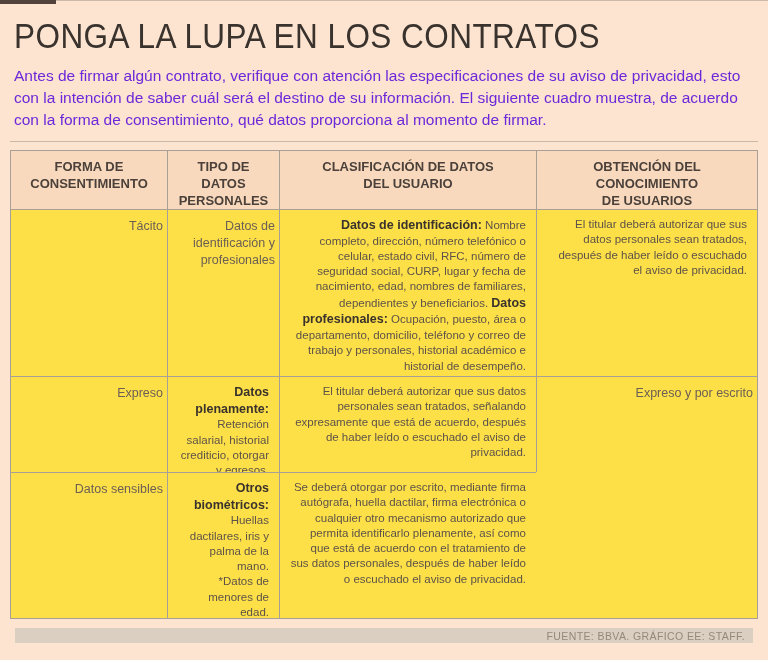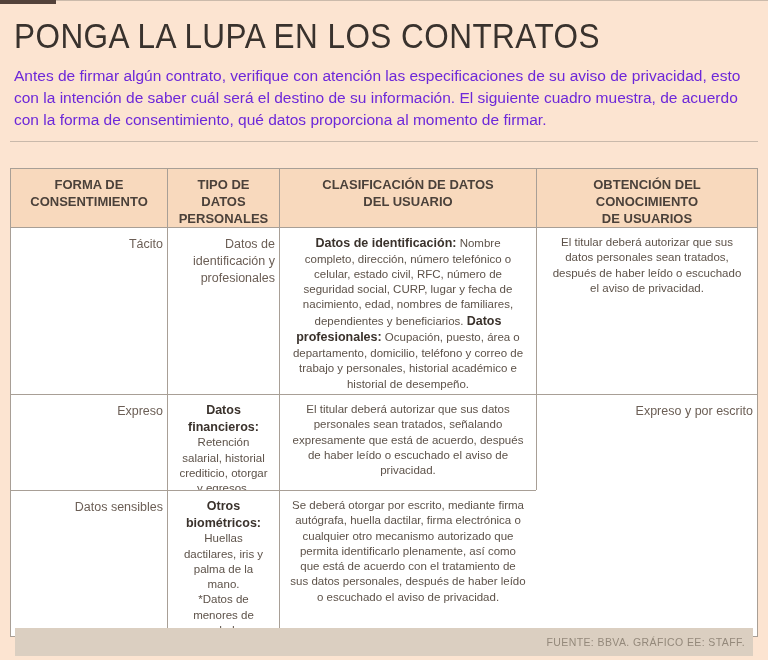--- a/index.html
+++ b/index.html
@@ -34,27 +34,27 @@
     font-size:15.5px;
     line-height:1.42;
     color:#6d28d9;
   }
   .divider{
     margin:10px 10px 0 10px;
     height:1px;
     background:#c9b9ab;
   }
   .data-table{
-    margin:26px 10px 0 10px;
+    margin:8px 10px 0 10px;
     display:grid;
     grid-template-columns:157px 112px 257px 221px;
     grid-template-rows:59px 167px 96px 146px;
     border-right:1px solid #a89f96;
     border-bottom:1px solid #a89f96;
-    background:#ffffff;
+    background:#fde047;
   }
   .cell{
     border-left:1px solid #a89f96;
     border-top:1px solid #a89f96;
     overflow:hidden;
     box-sizing:border-box;
     white-space:pre-line;
   }
   .cell.head{
     background:#f8d9bd;
@@ -70,30 +70,30 @@
     font-size:12.5px;
     line-height:1.35;
     color:#6b5e55;
     padding:8px 4px 0 4px;
   }
   .cell.text{
     font-size:11.5px;
     line-height:1.33;
     color:#5d5249;
     padding:7px 10px 0 10px;
-    text-align:center;
+    text-align:right;
   }
   .cell.text b{
     font-size:12.5px;
     color:#3a322c;
   }
   .footer-bar{
     position:absolute;
     left:15px;right:15px;top:628px;
-    height:28px;
+    height:15px;
     background:#dbcfc1;
     display:flex;
     align-items:center;
     justify-content:flex-end;
     padding-right:8px;
     box-sizing:border-box;
   }
   .footer-bar span{
     font-size:10.5px;
     letter-spacing:.4px;
@@ -126,21 +126,21 @@
 DE USUARIOS</div>
 
   <div class="cell center">Tácito</div>
   <div class="cell center">Datos de
 identificación y
 profesionales</div>
   <div class="cell text"><b>Datos de identificación:</b><span> Nombre completo, dirección, número telefónico o celular, estado civil, RFC, número de seguridad social, CURP, lugar y fecha de nacimiento, edad, nombres de familiares, dependientes y beneficiarios. </span><b>Datos profesionales:</b><span> Ocupación, puesto, área o departamento, domicilio, teléfono y correo de trabajo y personales, historial académico e historial de desempeño.</span></div>
   <div class="cell text">El titular deberá autorizar que sus datos personales sean tratados, después de haber leído o escuchado el aviso de privacidad.</div>
 
   <div class="cell center">Expreso</div>
-  <div class="cell text"><b>Datos financieros:</b><span> Retención salarial, historial crediticio, otorgar y egresos, cuentas bancarias, seguros, afores, fianzas, servicios contratados. </span><b>Datos patrimoniales:</b><span> Bienes muebles, inmuebles y propiedades.</span></div>
+  <div class="cell text"><b>Datos plenamente:</b><span> Retención salarial, historial crediticio, otorgar y egresos, cuentas bancarias, seguros, afores, fianzas, servicios contratados. </span><b>Datos patrimoniales:</b><span> Bienes muebles, inmuebles y propiedades.</span></div>
   <div class="cell text">El titular deberá autorizar que sus datos personales sean tratados, señalando expresamente que está de acuerdo, después de haber leído o escuchado el aviso de privacidad.</div>
 
   <div class="cell center">Expreso y por escrito</div>
   <div class="cell center">Datos sensibles</div>
   <div class="cell text"><b>Otros biométricos:</b><span> Huellas dactilares, iris y palma de la mano.
 *Datos de menores de edad.
 *Datos de personas con capacidades diferentes.
 *Otros datos: ideología, afiliación política, religión, origen étnico y preferencia sexual.</span></div>
   <div class="cell text">Se deberá otorgar por escrito, mediante firma autógrafa, huella dactilar, firma electrónica o cualquier otro mecanismo autorizado que permita identificarlo plenamente, así como que está de acuerdo con el tratamiento de sus datos personales, después de haber leído o escuchado el aviso de privacidad.</div>
 </div>

